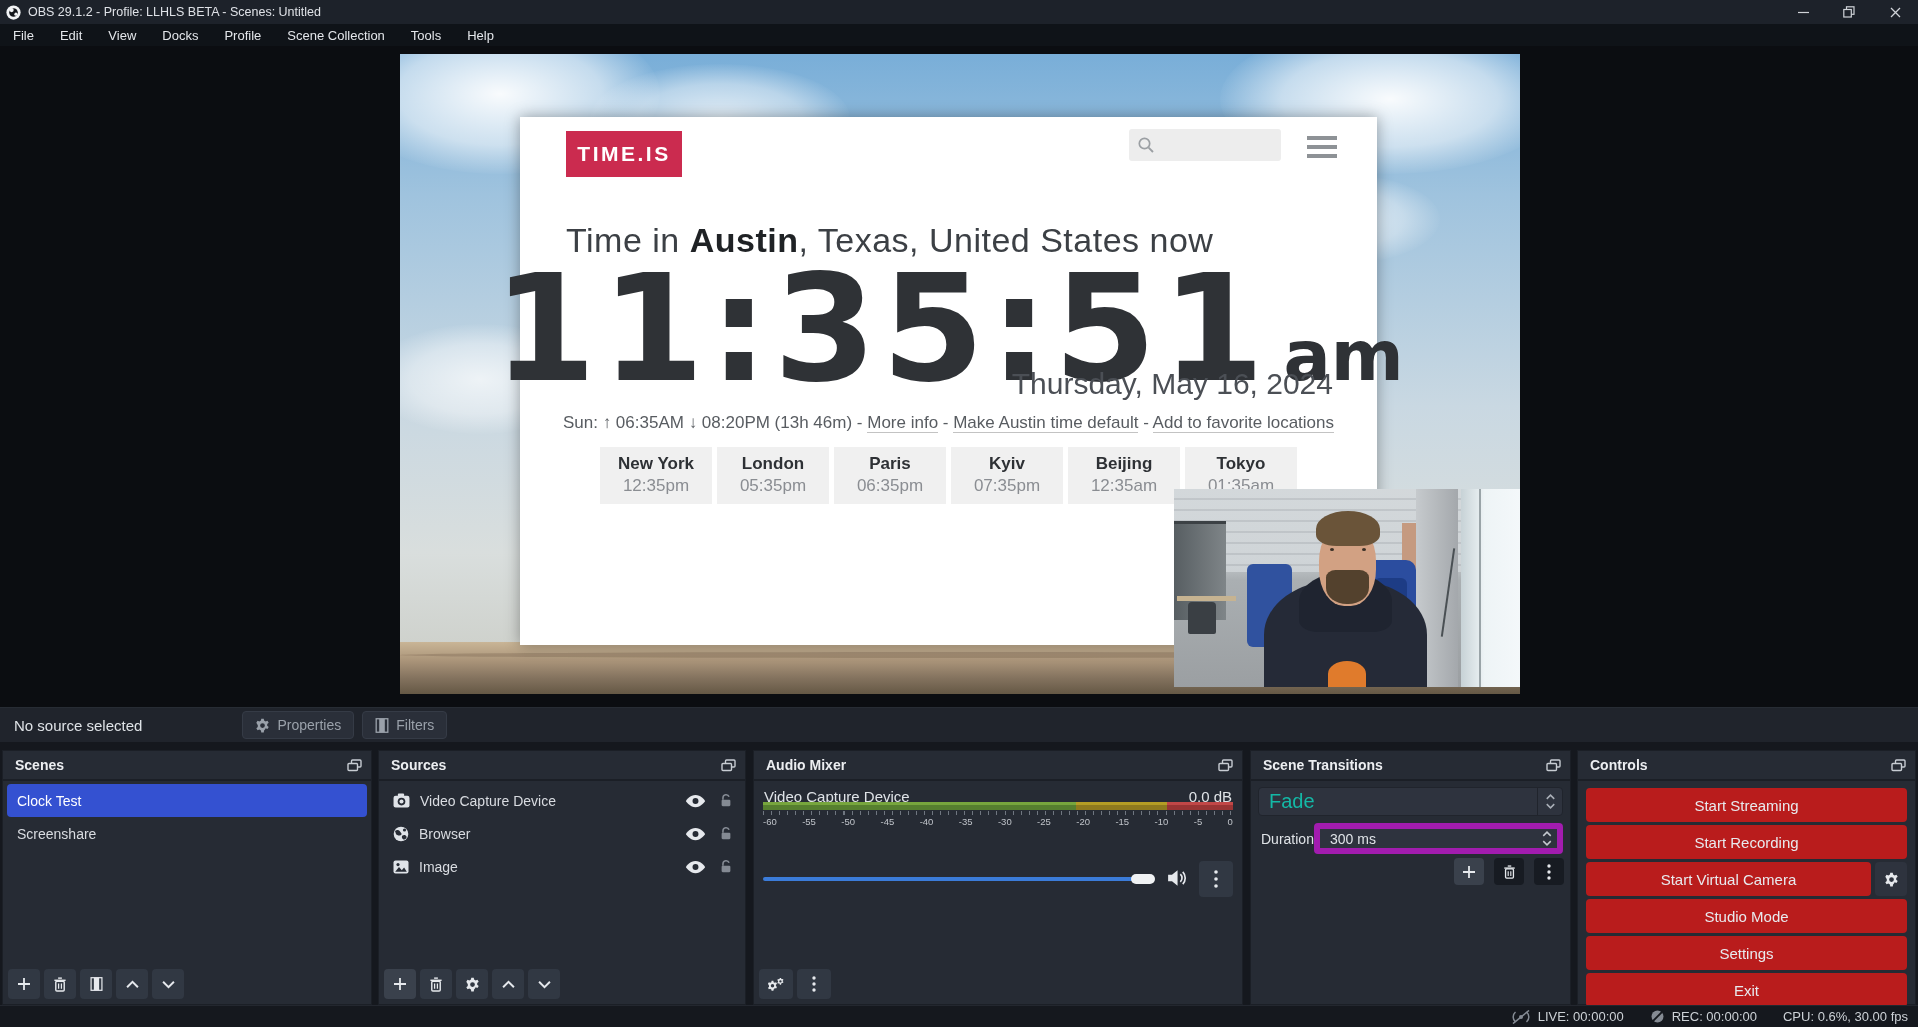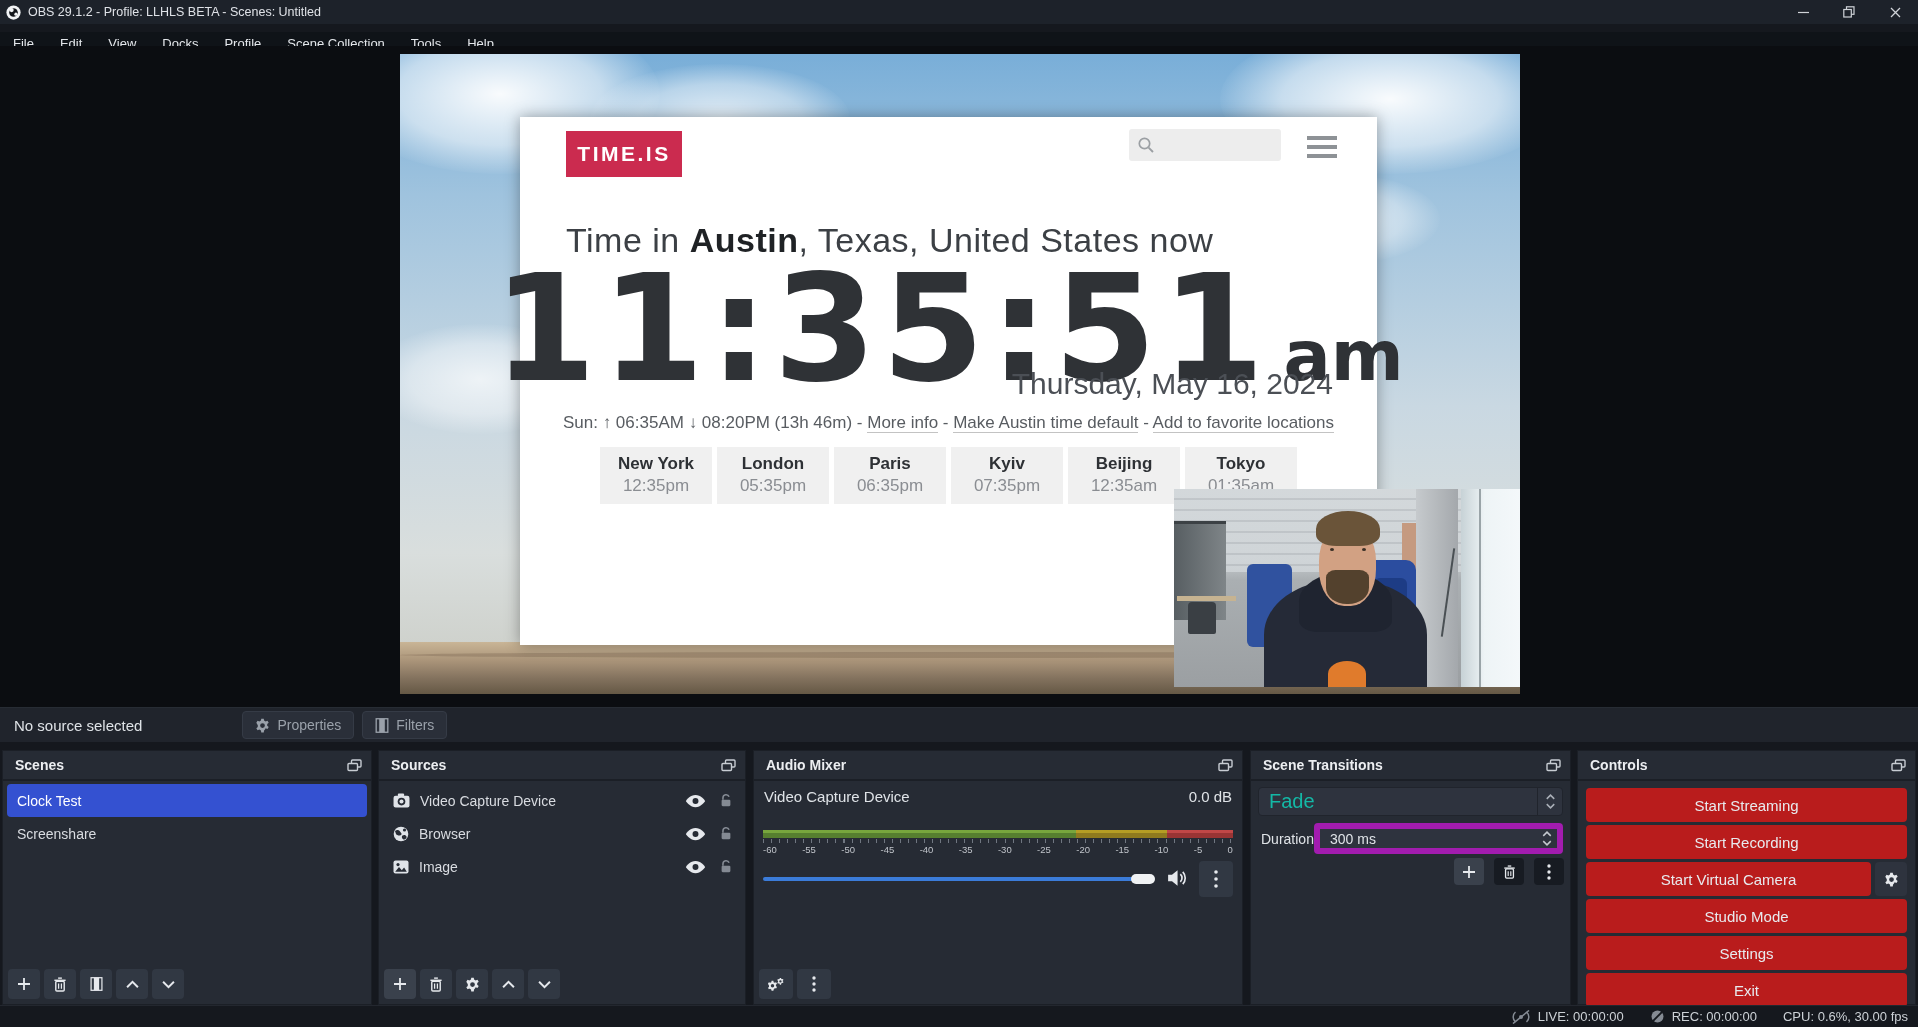--- a/index.html
+++ b/index.html
@@ -7,21 +7,21 @@
   .app { position:relative; width:1918px; height:1027px; overflow:hidden; background:#15181e; color:#e3e6ea; }
 
   
   .titlebar { position:absolute; left:0; top:0; right:0; height:24px; background:#1d222a; display:flex; align-items:center; }
   .obs-logo { width:15px; height:15px; margin:0 7px 0 6px; }
   .title-text { font-size:12.5px; color:#dfe2e7; }
   .win-btns { margin-left:auto; display:flex; height:100%; }
   .win-btn { width:46px; height:100%; display:flex; align-items:center; justify-content:center; color:#cfd3d8; }
 
   
-  .menubar { position:absolute; left:0; top:32px; right:0; height:22px; background:#0f1318; display:flex; align-items:flex-start; }
+  .menubar { position:absolute; left:0; top:24px; right:0; height:22px; background:#0f1318; display:flex; align-items:flex-start; }
   .menu-item { padding:0 13px; font-size:13px; height:100%; display:flex; align-items:center; color:#e3e6ea; }
 
   
   .preview-area { position:absolute; left:0; top:46px; right:0; height:661px; background:#0b0d11; }
   .canvas { position:absolute; left:400px; top:8px; width:1120px; height:640px; overflow:hidden;
             background:linear-gradient(180deg,#79aed8 0%, #9fc3de 22%, #c9d8e2 55%, #d9dedd 78%, #cfd2cd 92%); }
   .cloud { position:absolute; border-radius:50%; background:radial-gradient(ellipse at center, rgba(255,255,255,0.95) 0%, rgba(255,255,255,0.55) 45%, rgba(255,255,255,0) 72%); }
   .desert { position:absolute; left:0; right:0; bottom:0; height:52px;
             background:linear-gradient(180deg,#c9b596 0%, #ab957a 35%, #83725e 70%, #655845 100%); }
   .desert::before { content:""; position:absolute; left:0; right:0; top:10px; height:6px; background:rgba(120,100,80,0.35); border-radius:50%; }
@@ -88,21 +88,21 @@
   .scene-row { height:33px; display:flex; align-items:center; padding-left:10px; font-size:14px; color:#d9dce1; border-radius:4px; }
   .scene-row.selected { background:#3451d1; color:#fff; }
   .source-row { height:33px; display:flex; align-items:center; padding:0 8px 0 10px; font-size:14px; color:#d9dce1; gap:10px; }
   .source-row .grow { flex:1; }
   .row-icons { display:flex; align-items:center; gap:13px; }
   .toolbar { position:absolute; left:5px; bottom:5px; display:flex; gap:4px; }
   .tbtn { width:32px; height:30px; background:#313843; border-radius:4px; display:flex; align-items:center; justify-content:center; }
 
   
   .mix-name-row { display:flex; justify-content:space-between; padding:7px 10px 4px; font-size:15px; color:#dfe3e7; }
-  .meter-wrap { position:absolute; left:9px; right:9px; top:79px; }
+  .meter-wrap { position:absolute; left:9px; right:9px; top:51px; }
   .meter-bar { position:relative; height:8px;
                background:linear-gradient(90deg,#567f2f 0%,#567f2f 66.5%,#8f7a1e 66.5%,#8f7a1e 86%,#993434 86%,#993434 100%); }
   .meter-bar::before { content:""; position:absolute; left:0; right:0; top:0; height:3px;
                background:linear-gradient(90deg,#77a63d 0%,#77a63d 66.5%,#b59d24 66.5%,#b59d24 86%,#c14747 86%,#c14747 100%); }
   .meter-ticks-marks { height:4px; margin-top:1px;
                background:repeating-linear-gradient(90deg,#6f7680 0 1px, transparent 1px 8.05px); }
   .meter-ticks { display:flex; justify-content:space-between; font-size:9.5px; color:#c0c4ca; margin-top:1px; }
   .slider-row { position:absolute; left:9px; right:9px; top:108px; height:40px; }
   .slider-track { position:absolute; left:0; top:18px; width:390px; height:4px; background:#3b7cd9; border-radius:2px; }
   .slider-handle { position:absolute; left:368px; top:15px; width:24px; height:10px; background:#f0f2f4; border-radius:5px; }

